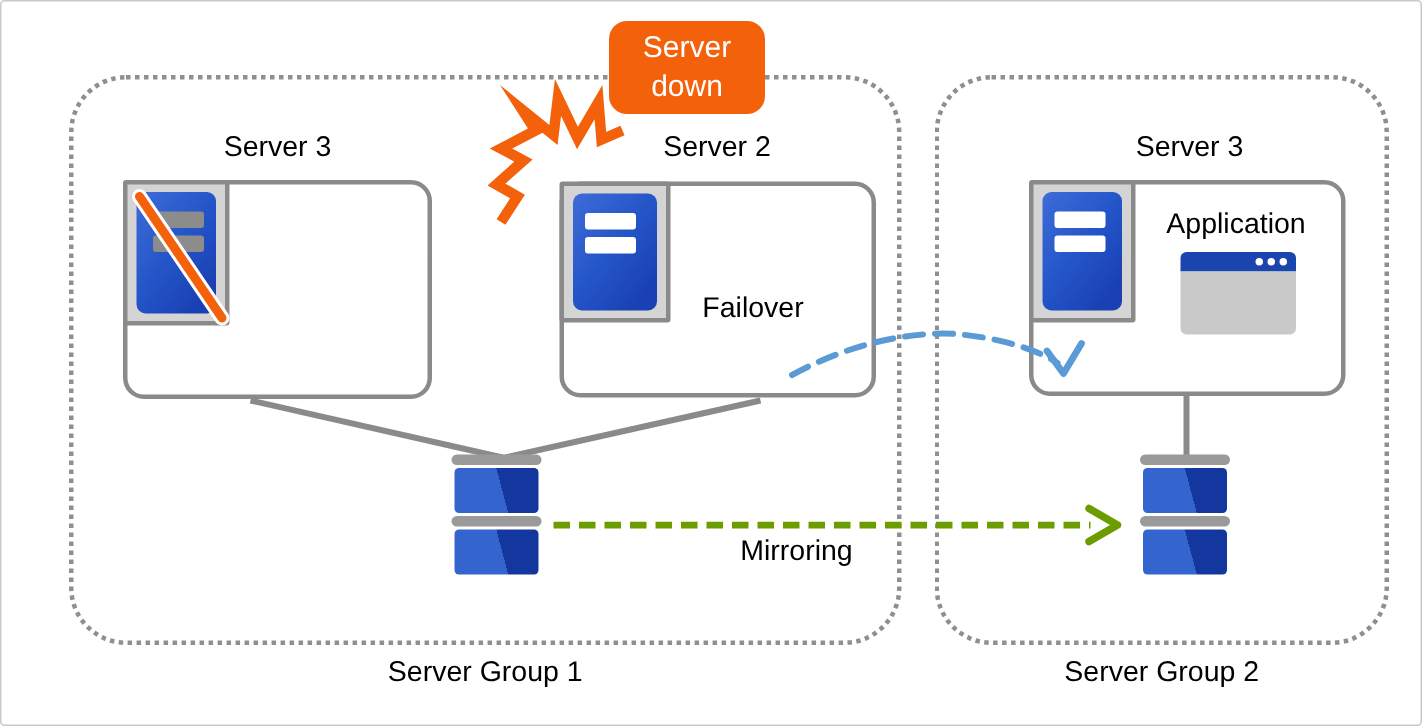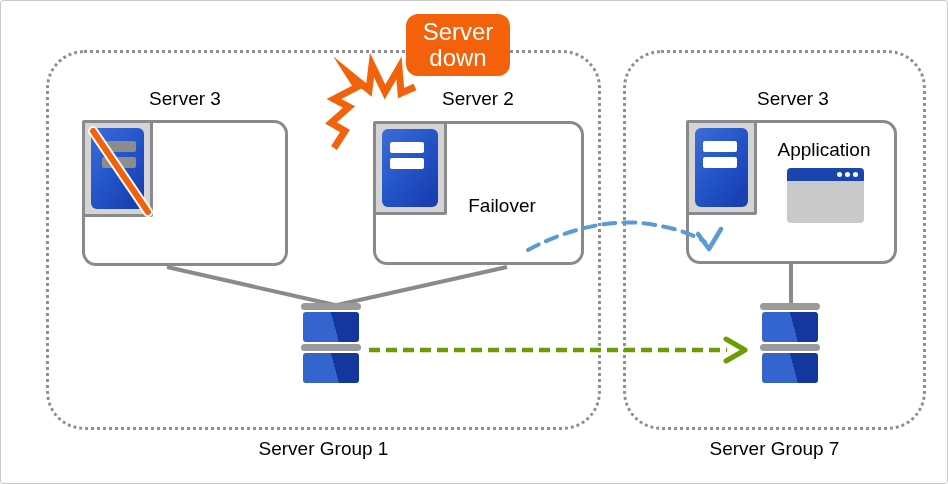--- a/index.html
+++ b/index.html
@@ -58,21 +58,21 @@
   .tower{position:absolute;left:6px;top:5px;right:6px;bottom:5px;border-radius:6px;
     background:linear-gradient(128deg,var(--server-blue-light) 0%,var(--server-blue) 48%,var(--server-blue-dark) 85%);}
   .stripe{position:absolute;left:8px;width:34px;height:11px;background:#fff;border-radius:2px;}
   .stripe.s1{top:13px;} .stripe.s2{top:29px;}
   .tower.down .stripe{background:var(--stripe-gray);left:11px;}
   .slash{position:absolute;left:0;top:0;z-index:4;}
 
   .badge{
     position:absolute;left:405px;top:13px;width:104px;height:62px;z-index:6;
     background:var(--accent-orange);border-radius:12px;color:#fff;
-    font-size:24px;line-height:26px;display:flex;align-items:center;justify-content:center;
+    font-size:20px;line-height:26px;display:flex;align-items:center;justify-content:center;
     text-align:center;padding:0 14px;
   }
 
   .disk{position:absolute;width:60px;height:81px;z-index:2;}
   #disk1{left:300px;top:302px;}
   #disk2{left:759px;top:302px;}
   .disk .cap{position:absolute;left:0;width:60px;height:7px;border-radius:3.5px;background:var(--cap-gray);}
   .disk .cap.c1{top:0;} .disk .cap.c2{top:41px;}
   .disk .platter{position:absolute;left:2px;width:56px;height:30px;border-radius:3px;
     background:linear-gradient(75deg,var(--disk-blue) 0 56%,var(--disk-blue-dark) 56% 100%);}
@@ -166,16 +166,17 @@
     <polyline class="mirror-head" points="725,338 744,349 725,360"></polyline>
   </svg>
 
   <div class="badge">Server down</div>
 
   <div class="label" id="lbl-s1">Server 3</div>
   <div class="label" id="lbl-s2">Server 2</div>
   <div class="label" id="lbl-s3">Server 3</div>
   <div class="label" id="lbl-failover">Failover</div>
   <div class="label" id="lbl-application">Application</div>
+  <div class="label" id="lbl-mirroring">Mirroring</div>
   <div class="label" id="lbl-group1">Server Group 1</div>
-  <div class="label" id="lbl-group2">Server Group 7</div>
+  <div class="label" id="lbl-group2">Server Group 2</div>
 
 </div>
 
 </body></html>

